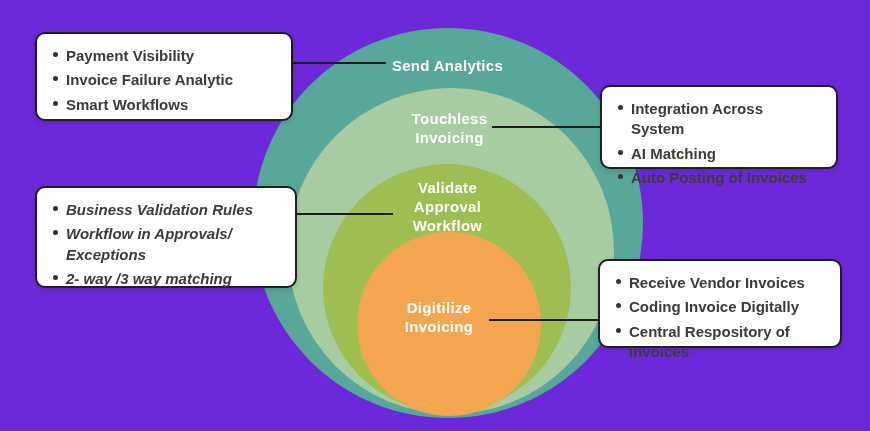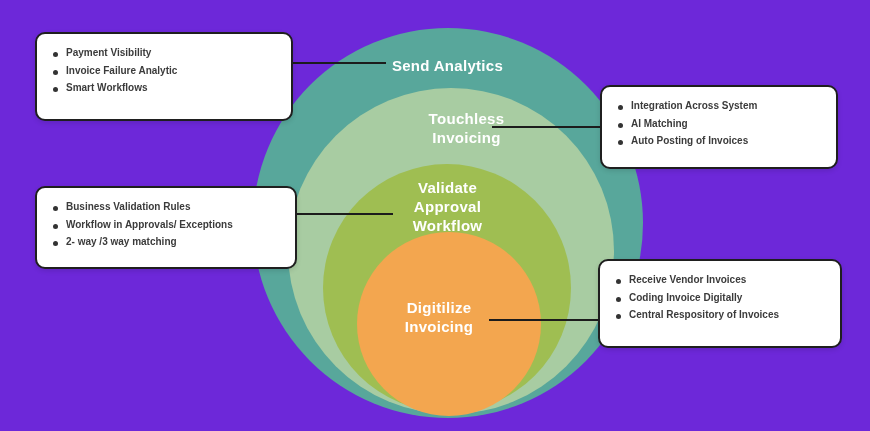--- a/index.html
+++ b/index.html
@@ -19,21 +19,21 @@
   .layer-label{
     position:absolute;
     text-align:center;
     color:#ffffff;
     font-weight:bold;
     font-size:15px;
     letter-spacing:0.3px;
     line-height:1.25;
   }
   .ll1{left:355px;top:57px;width:185px;}
-  .ll2{left:404px;top:110px;width:125px;}
+  .ll2{left:387px;top:110px;width:125px;}
   .ll3{left:390px;top:179px;width:115px;text-align:center;}
   .ll4{left:378px;top:299px;width:122px;}
   .layer-label span{display:block;}
 
   .connector{
     position:absolute;
     height:2px;
     background:#1c1c1c;
   }
   .cn1{left:291px;top:62px;width:95px;}
@@ -45,36 +45,36 @@
     position:absolute;
     background:#ffffff;
     border:2px solid #1f1f1f;
     border-radius:10px;
     padding:12px 16px 10px 16px;
     box-shadow:0 2px 5px rgba(0,0,0,0.12);
     box-sizing:border-box;
   }
   .cb1{left:35px;top:32px;width:258px;height:89px;}
   .cb2{left:600px;top:85px;width:238px;height:84px;}
-  .cb3{left:35px;top:186px;width:262px;height:83px;}
+  .cb3{left:35px;top:186px;width:262px;height:102px;font-style:italic;}
   .cb4{left:598px;top:259px;width:244px;height:89px;}
 
   .bullet-row{
     display:flex;
     align-items:flex-start;
     margin:0 0 4px 0;
   }
   .dot{
     width:5px;height:5px;border-radius:50%;
     background:#333333;
     margin:6px 8px 0 0;
     flex:0 0 auto;
   }
   .bullet-text{
-    font-size:10px;
+    font-size:15px;
     font-weight:bold;
     color:#3b3b3b;
     line-height:1.35;
   }
 </style>
 </head>
 <body>
 
 <div class="canvas">
 

